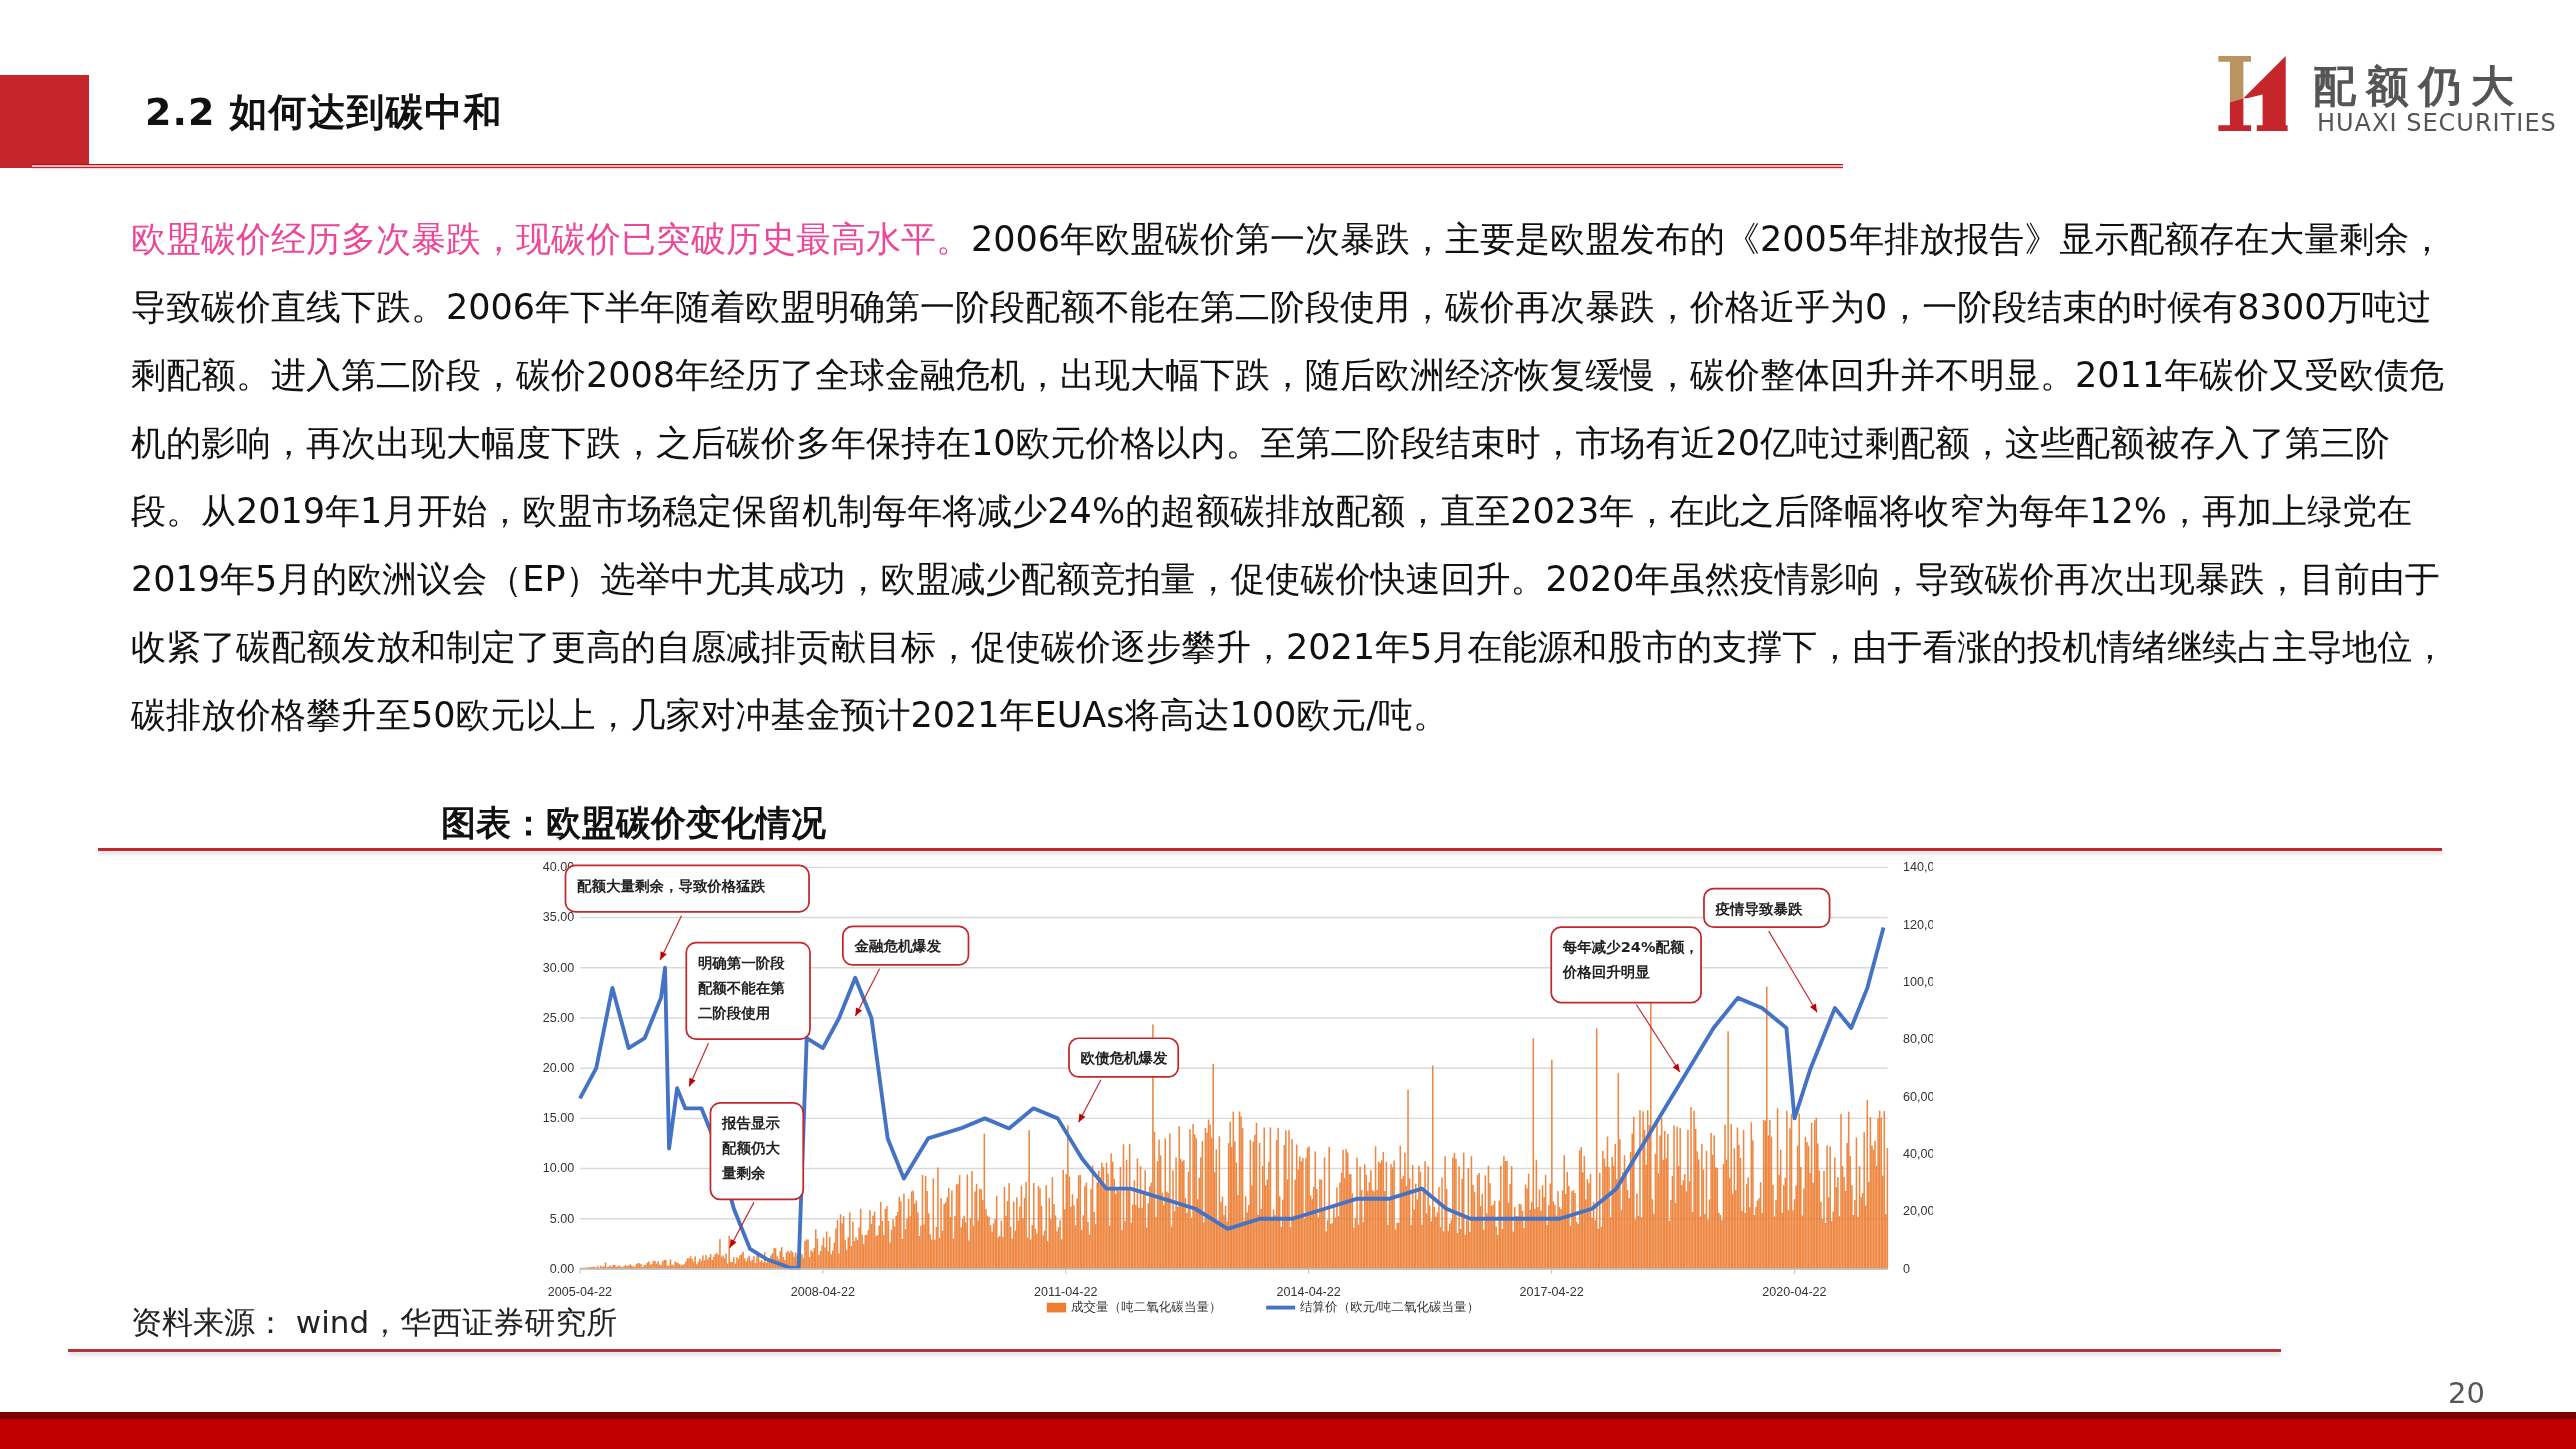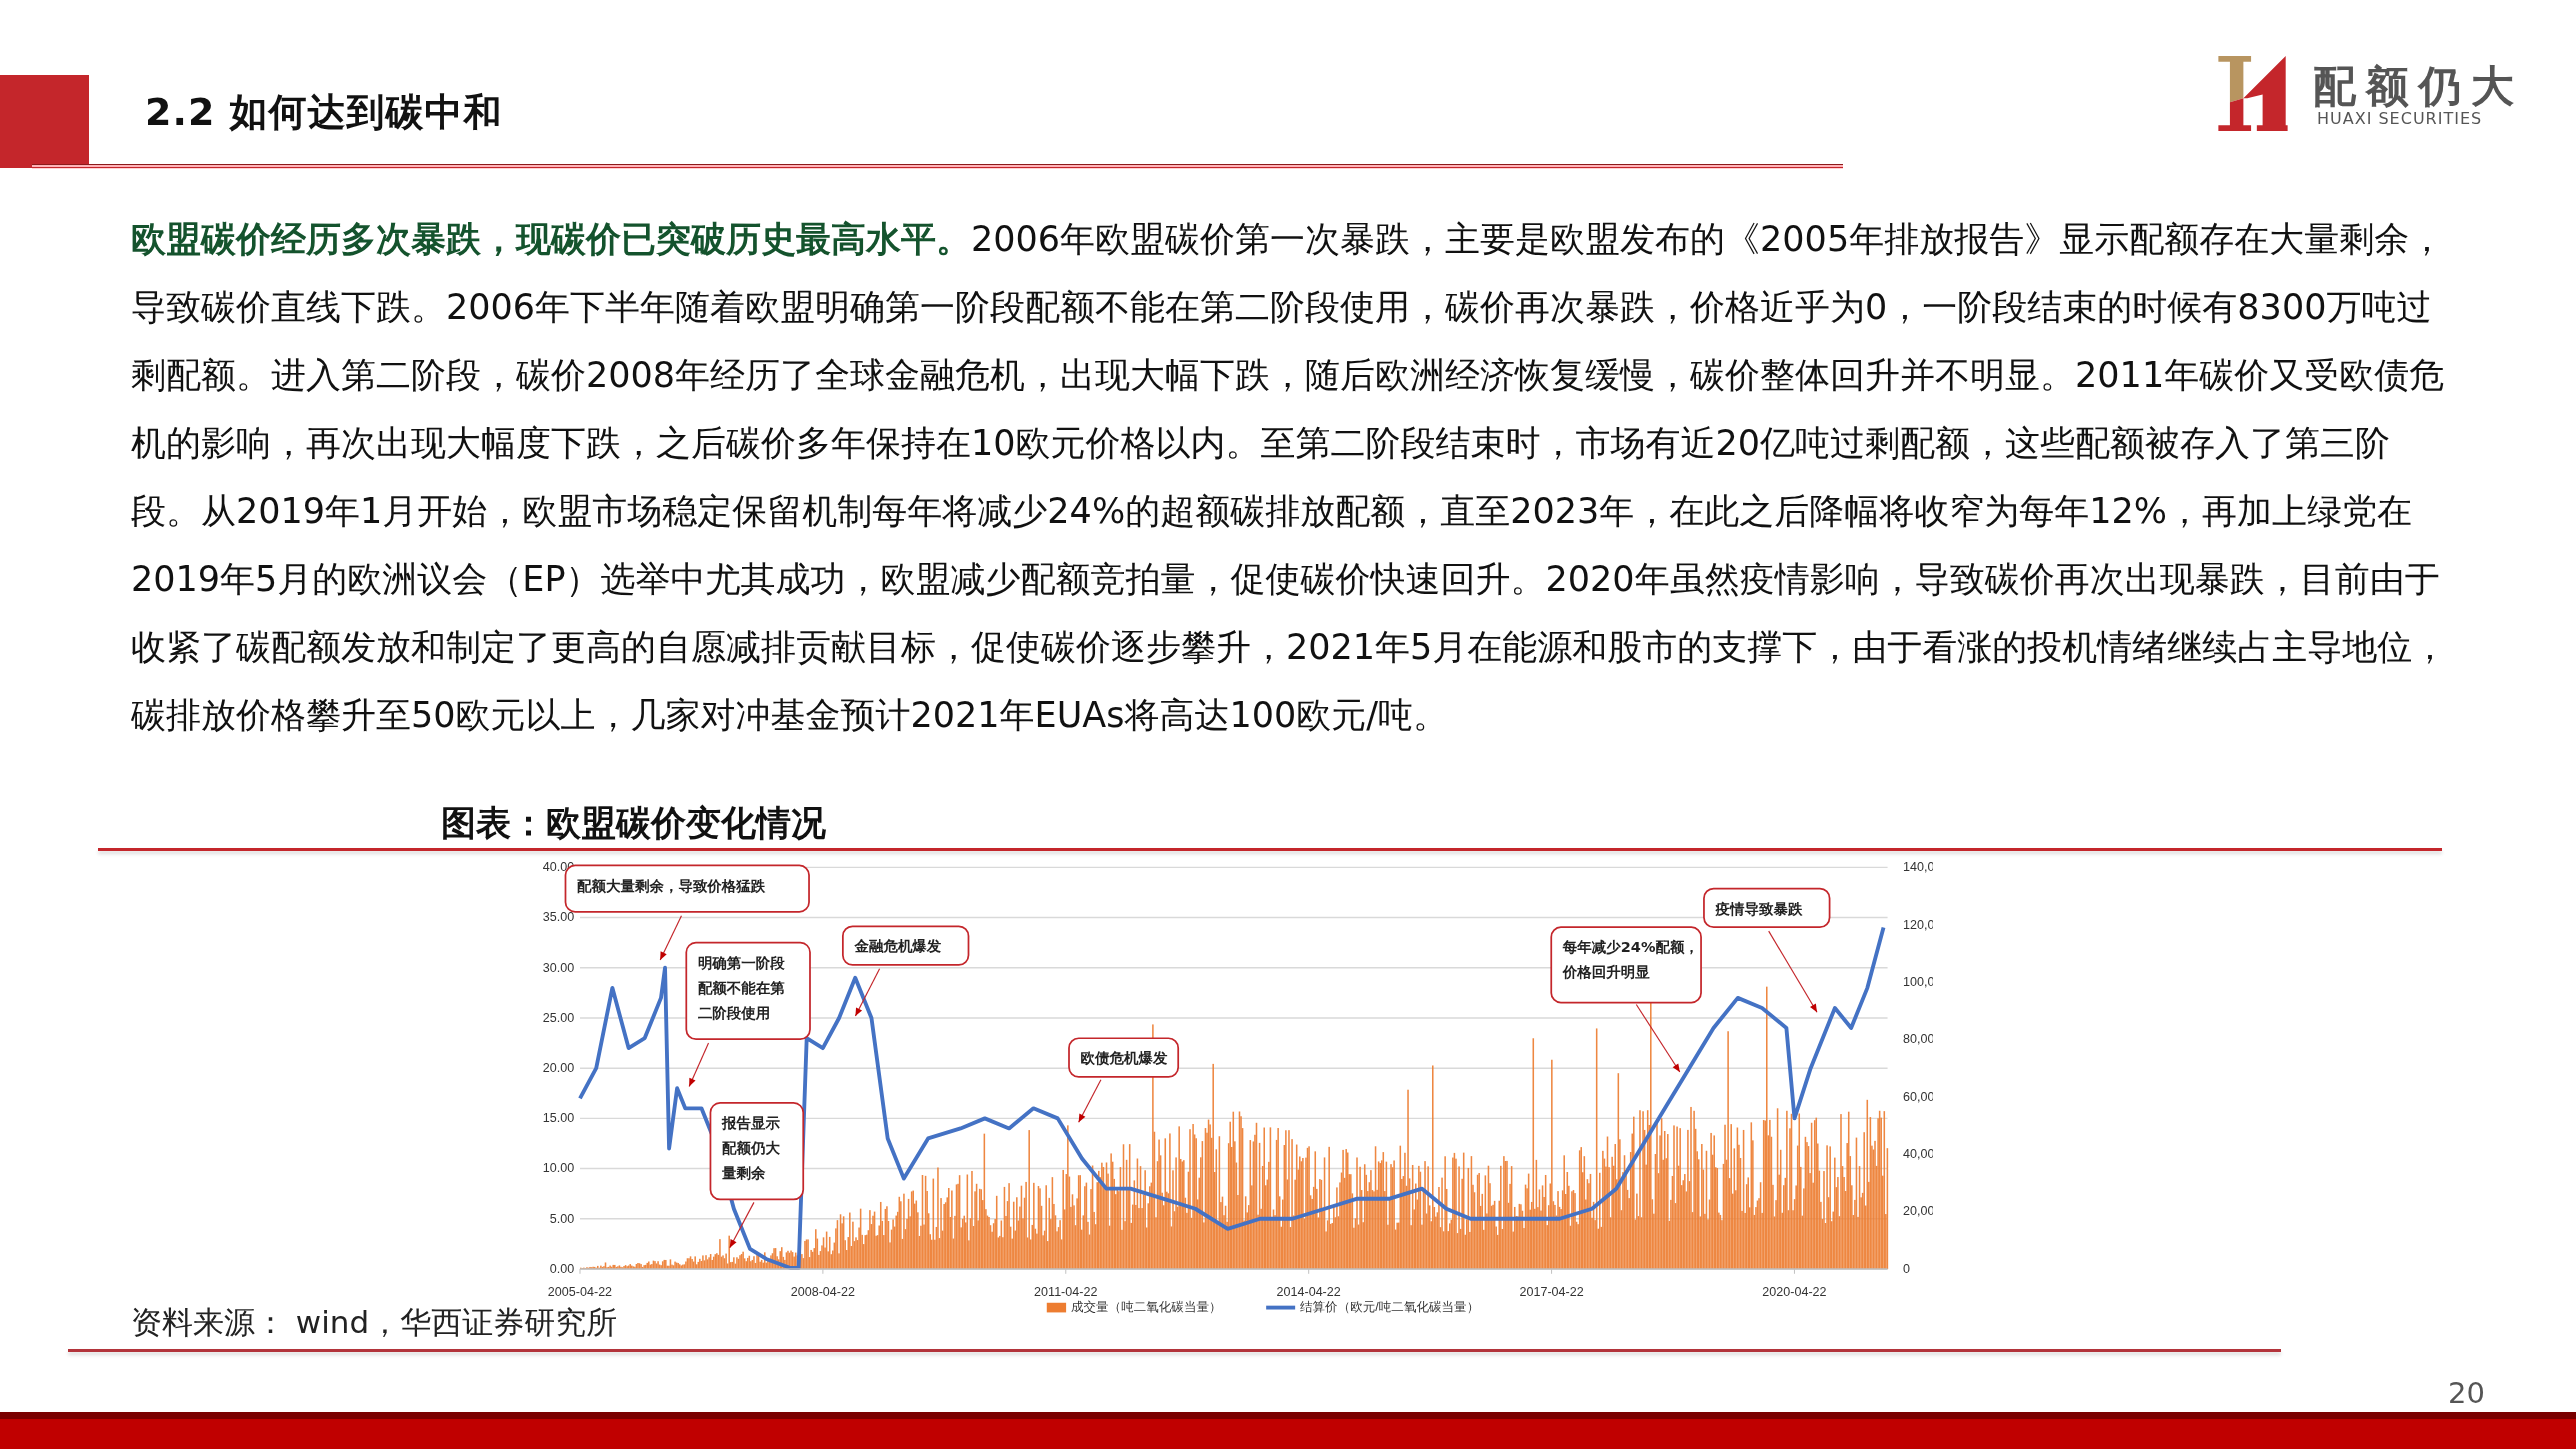--- a/index.html
+++ b/index.html
@@ -12,27 +12,27 @@
   .title-block { position: absolute; left: 0; top: 75px; width: 89px; height: 93px; background: #c4262b; }
   .title-text {
     position: absolute; left: 145px; top: 87px; font-size: 38px; font-weight: bold; color: #111;
     letter-spacing: 1px;
   }
   .title-rule { position: absolute; left: 32px; top: 164px; width: 1811px; height: 4.8px;
     background: linear-gradient(#8b1a1a 0 1px, #ffb3b8 1px 2.9px, #c4262b 2.9px 3.9px, #ffd0d3 3.9px 4.8px); }
   .logo { position: absolute; left: 2218px; top: 56px; width: 70px; height: 75px; }
   .logo-cn { position: absolute; left: 2313px; top: 58px; font-family: "DejaVu Serif", serif;
     font-size: 43px; color: #555; font-weight: bold; letter-spacing: 9.7px; }
-  .logo-en { position: absolute; left: 2317px; top: 109px; font-size: 16px; color: #555; letter-spacing: 1px; }
+  .logo-en { position: absolute; left: 2317px; top: 109px; font-size: 24px; color: #555; letter-spacing: 1px; }
 
   .body-text {
     position: absolute; left: 131px; top: 205px; width: 2319px;
     font-size: 35px; line-height: 68px; color: #111;
   }
-  .body-text .lead { color: #14532d; font-weight: bold; }
+  .body-text .lead { color: #ec4899; font-weight: normal; }
 
   .fig-title { position: absolute; left: 401px; top: 800px; font-size: 35px; font-weight: bold; color: #111; margin-left: 40px; }
   .fig-rule-top { position: absolute; left: 98px; top: 848px; width: 2344px; height: 2.9px; background: #c4262b;
     box-shadow: 0 2.9px 3.9px rgba(0,0,0,0.15); }
   .fig-rule-bot { position: absolute; left: 68px; top: 1349px; width: 2213px; height: 2.9px; background: #b3343b;
     box-shadow: 0 2.9px 3.9px rgba(0,0,0,0.15); }
 
   .chart { position: absolute; left: 522px; top: 850px; width: 1411px; height: 502px; }
   .chart svg { width: 100%; height: 100%; display: block; }
   .axis-lbl { font-family: "Liberation Sans", sans-serif; font-size: 13px; fill: #333; }

